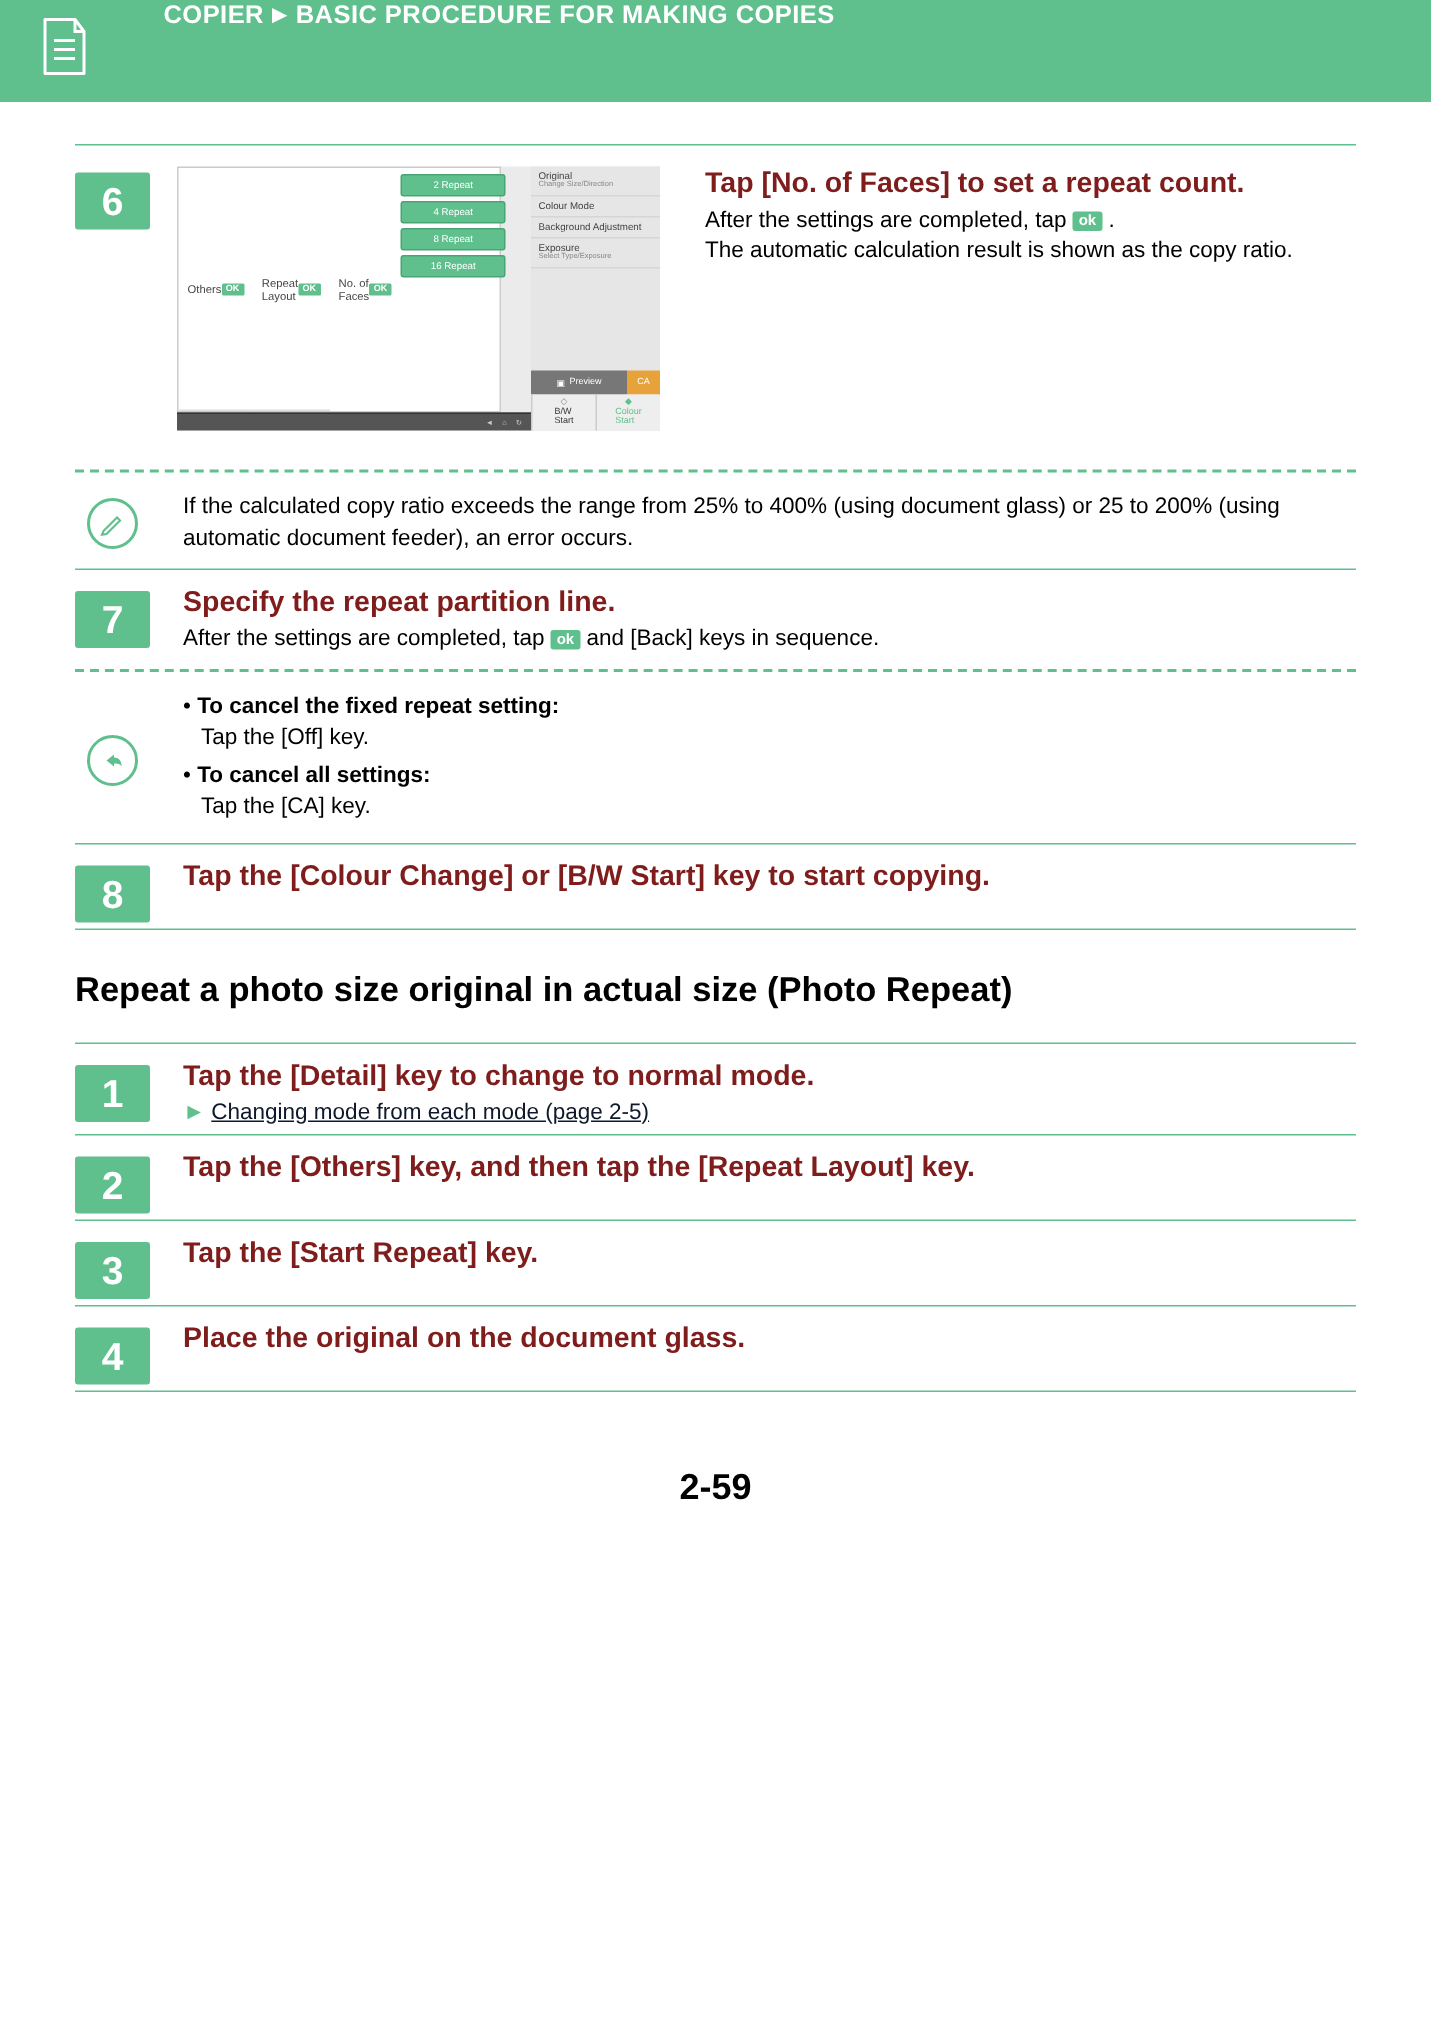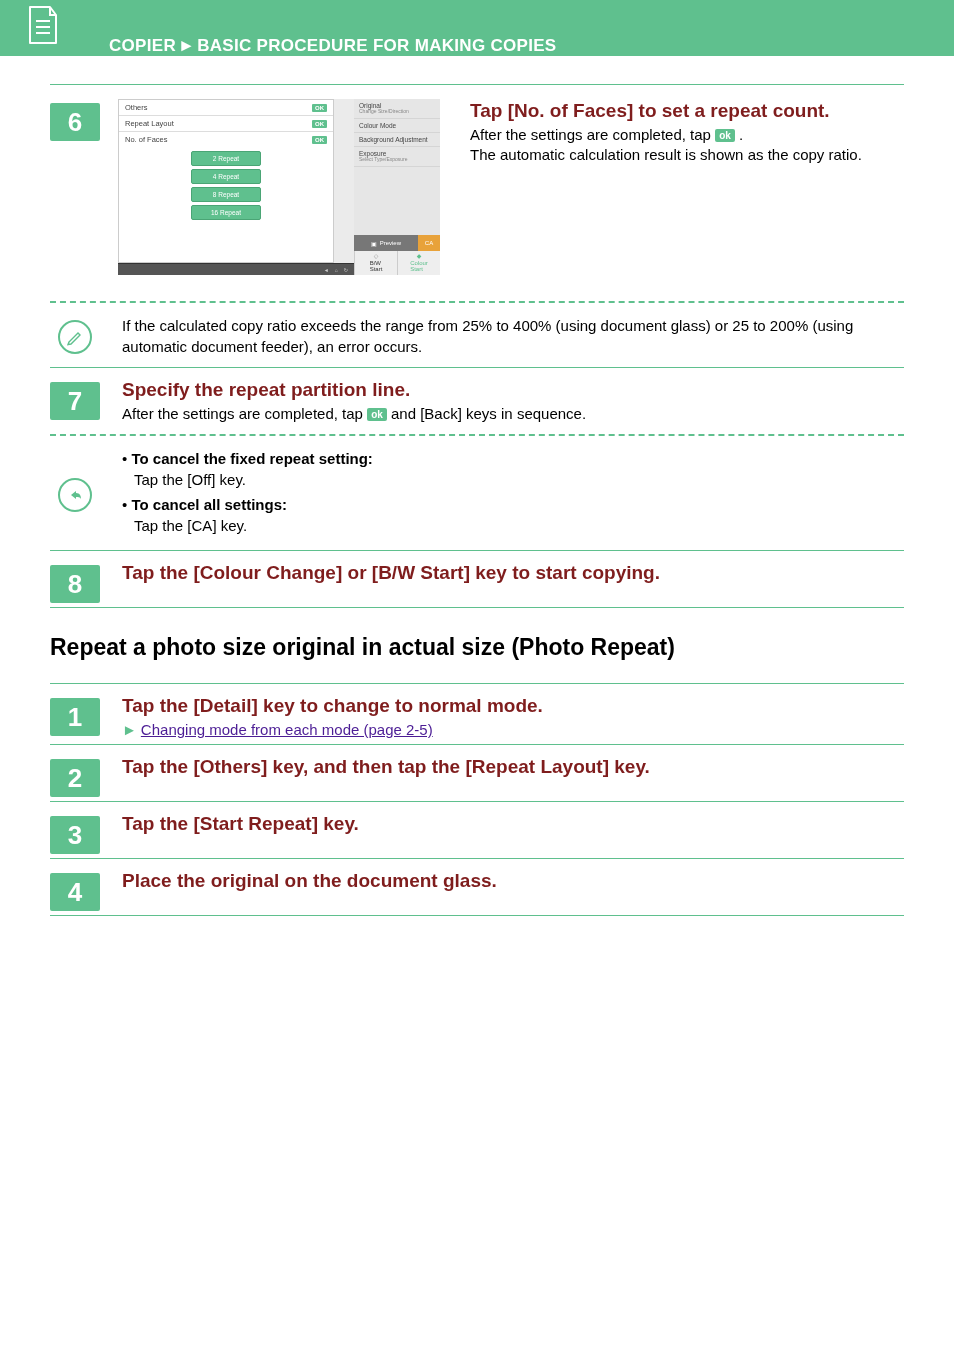--- a/index.html
+++ b/index.html
@@ -7,23 +7,23 @@
     font-family: Arial, Helvetica, sans-serif;
     background: #fff;
     color: #000;
     width: 954px;
     margin: 0 auto;
     padding: 0;
     font-size: 15px;
   }
   .header-bar {
     background: #5FC08E;
-    height: 56px;
-    display: flex;
-    align-items: flex-end;
+    height: 68px;
+    display: flex;
+    align-items: flex-start;
     padding-left: 12px;
   }
   .header-icon-box {
     width: 62px;
     height: 62px;
     display: flex;
     align-items: center;
     justify-content: center;
   }
   .doc-icon {
@@ -159,21 +159,21 @@
     color: #444;
     margin-left: 18px;
     flex: 0 0 322px;
     position: relative;
   }
   .mock-left {
     width: 216px;
     background: #fff;
     border: 1px solid #ccc;
     display: flex;
-    flex-direction: column;
+    flex-direction: row;
   }
   .mock-row {
     display: flex;
     align-items: center;
     justify-content: space-between;
     padding: 3px 6px;
     border-bottom: 1px solid #ddd;
     font-size: 7.5px;
   }
   .mock-ok {
@@ -268,21 +268,21 @@
     border-left: 1px solid #ccc;
     line-height:1.1;
   }
   .mock-start .clr { color: #5FC08E; }
   .section-h2 {
     font-size: 23px;
     font-weight: bold;
     margin: 26px 0 22px 0;
   }
   .link {
-    color: #4c1d95;
+    color: #0f172a;
     text-decoration: underline;
   }
   .link-arrow {
     color: #5FC08E;
     font-weight: bold;
     margin-right: 4px;
   }
   .page-num {
     text-align: center;
     font-size: 24px;
@@ -467,13 +467,14 @@
 
   <hr class="hr-green">
   <div class="step-row spacer-step">
     <div class="step-num">4</div>
     <div class="step-body">
       <div class="step-title">Place the original on the document glass.</div>
     </div>
   </div>
   <hr class="hr-green">
 
+  <div class="page-num">2-59</div>
 </div>
 
 </body></html>

